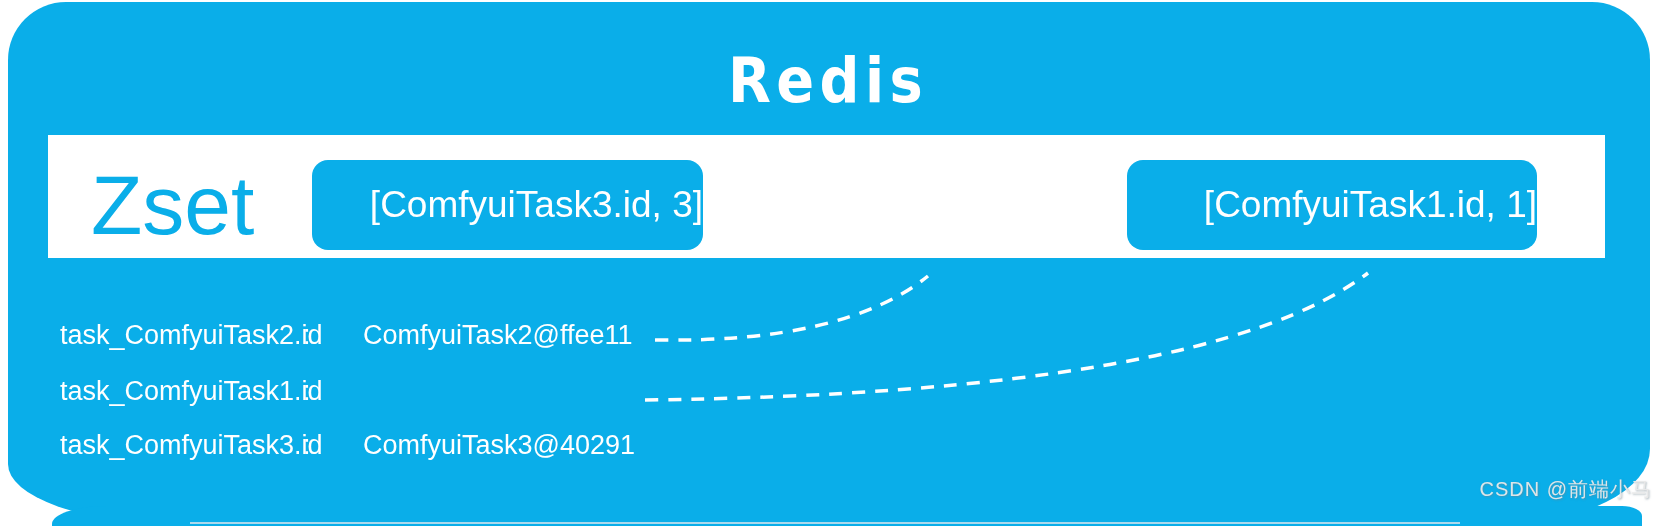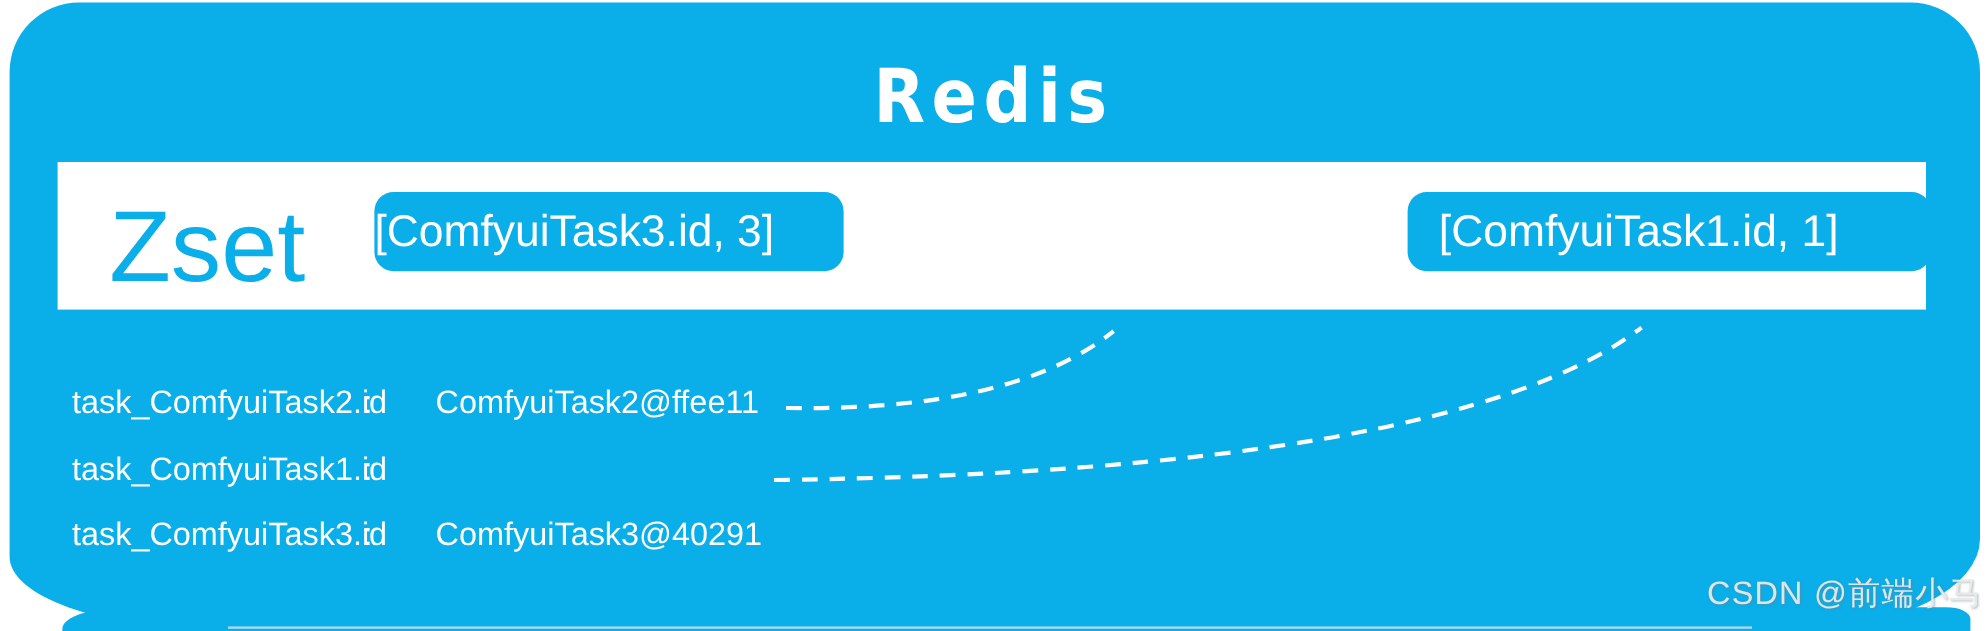--- a/index.html
+++ b/index.html
@@ -32,46 +32,46 @@
   .white-band{
     position:absolute;left:48px;top:135px;width:1557px;height:123px;
     background:#ffffff;
   }
   .zset-label{
     position:absolute;left:13px;top:28px;
     color:var(--primary_blue);
     font-size:84px;line-height:84px;font-weight:400;margin-left:30px;
   }
   .entry-box{
-    position:absolute;top:25px;height:66px;
+    position:absolute;top:25px;height:90px;
     background:var(--primary_blue);
     border-radius:16px;
-    display:flex;align-items:center;justify-content:flex-start;
+    display:flex;align-items:center;justify-content:flex-end;
     color:#ffffff;font-size:37px;
   }
   .entry-box.b1{left:264px;width:391px;}
   .entry-box.b2{left:695px;width:394px;}
-  .entry-box.b3{left:1125px;width:410px;padding-left:26px;}
+  .entry-box.b3{left:1079px;width:410px;}
   .kv-row{
     position:absolute;left:60px;display:flex;align-items:baseline;
     color:#ffffff;font-size:27px;
   }
   .kv-row.r1{top:320px;}
   .kv-row.r2{top:376px;}
   .kv-row.r3{top:430px;}
   .kv-key{width:243px;}
   .kv-colon{width:26px;}
   .kv-value{margin-left:34px;}
   .connectors{
     position:absolute;left:0;top:0;width:1656px;height:526px;
     pointer-events:none;
   }
   .watermark{
     position:absolute;right:4px;top:476px;
-    font-size:27px;color:rgba(233,233,233,0.95);
+    font-size:20px;color:rgba(233,233,233,0.95);
     text-shadow:1px 1px 2px rgba(110,130,140,0.55);
     letter-spacing:1px;
     white-space:nowrap;
   }
 </style>
 </head>
 <body>
 
 <div class="main-rect"></div>
 <div class="bottom-bar"></div>

